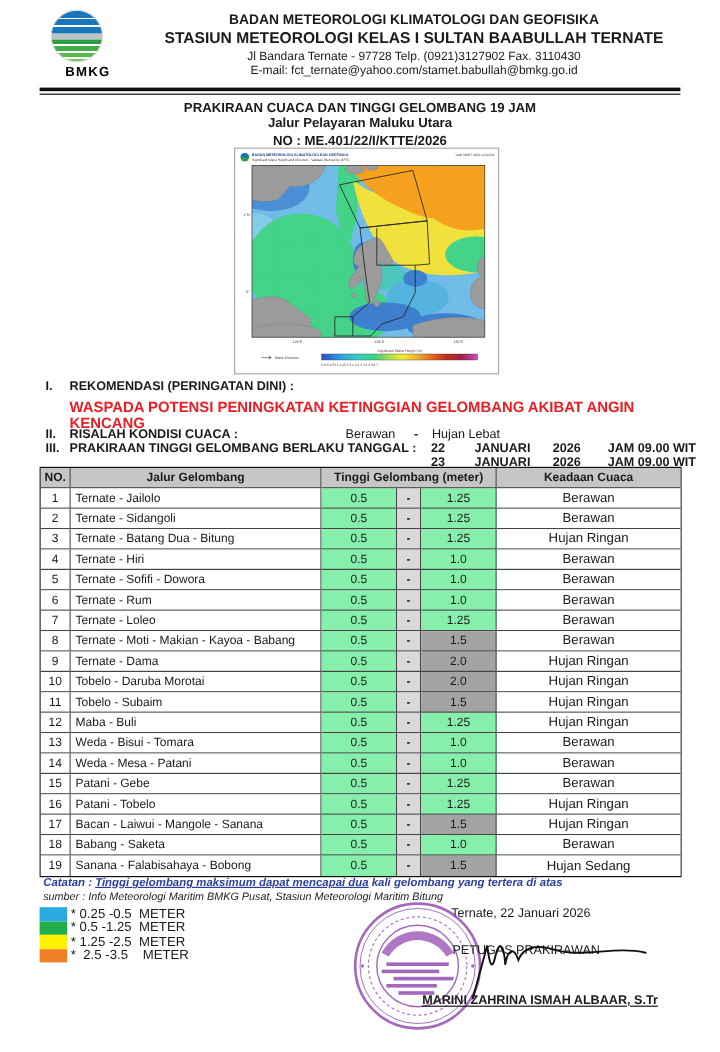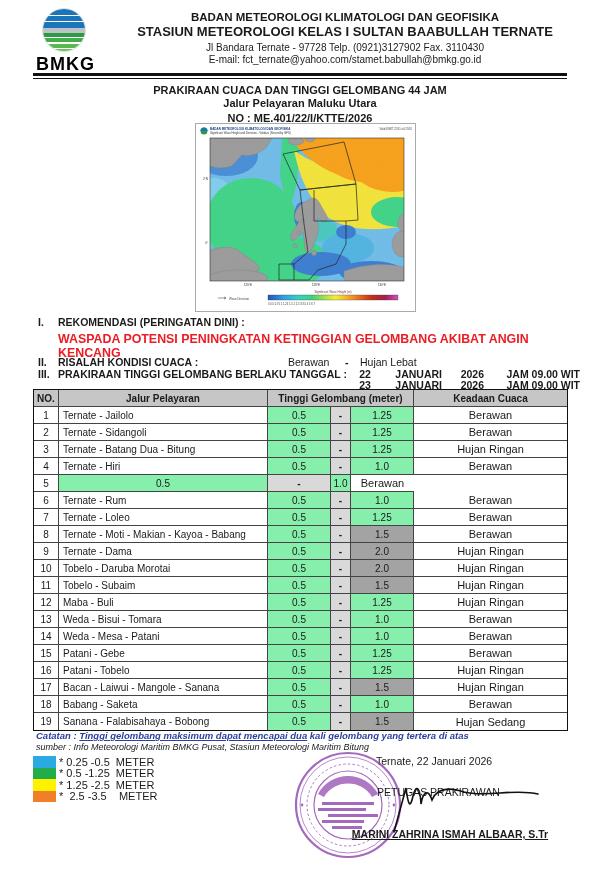--- a/index.html
+++ b/index.html
@@ -7,21 +7,21 @@
   .page { position:relative; width:600px; height:877px; background:#fff; margin:0 auto; overflow:hidden; color:#1a1a1a; }
 
   
   .hdr-logo { position:absolute; left:36px; top:8px; width:56px; text-align:center; }
   .hdr-logo .ball { width:44px; height:44px; margin:0 auto; border-radius:50%; overflow:hidden; position:relative; background:#fff; border:1px solid #ddd; }
   .hdr-logo .ball .top { position:absolute; top:0; left:0; right:0; height:46%;
       background:linear-gradient(180deg,#1b75bb 0 30%,#fff 30% 38%,#1b75bb 38% 62%,#fff 62% 70%,#1b75bb 70% 100%); }
   .hdr-logo .ball .mid { position:absolute; top:46%; left:0; right:0; height:10%; background:#b9c4c9; }
   .hdr-logo .ball .bot { position:absolute; top:56%; left:0; right:0; bottom:0;
       background:linear-gradient(180deg,#2e9b44 0 22%,#fff 22% 30%,#44ac4b 30% 52%,#fff 52% 60%,#57b94e 60% 82%,#fff 82% 88%,#6cc455 88% 100%); }
-  .hdr-logo .bmkg { font-weight:bold; font-size:18px; letter-spacing:1px; margin-top:2px; color:#000;text-align:right; }
+  .hdr-logo .bmkg { font-weight:bold; font-size:11px; letter-spacing:1px; margin-top:2px; color:#000;text-align:right; }
   .hdr-text { position:absolute; left:110px; right:20px; top:10px; text-align:center; line-height:1.25; }
   .hdr-text .l1 { font-size:11.5px; font-weight:bold; }
   .hdr-text .l2 { font-size:13px; font-weight:bold; }
   .hdr-text .l3 { font-size:10px; margin-top:1px; }
   .hdr-text .l4 { font-size:10px; }
   .hdr-rule { position:absolute; left:33px; right:33px; top:73px; height:6px;
       border-top:3px solid #111; border-bottom:1.5px solid #111; }
 
   
   .doc-title { position:absolute; left:0; right:0; top:84px; text-align:center; line-height:1.2; }
@@ -89,21 +89,21 @@
   </div>
   <div class="hdr-text">
     <div class="l1">BADAN METEOROLOGI KLIMATOLOGI DAN GEOFISIKA</div>
     <div class="l2">STASIUN METEOROLOGI KELAS I SULTAN BAABULLAH TERNATE</div>
     <div class="l3">Jl  Bandara Ternate    - 97728  Telp. (0921)3127902          Fax. 3110430</div>
     <div class="l4">E-mail: fct_ternate@yahoo.com/stamet.babullah@bmkg.go.id</div>
   </div>
   <div class="hdr-rule"></div>
 
   <div class="doc-title">
-    <div class="t1">PRAKIRAAN CUACA DAN TINGGI GELOMBANG 44 JAM</div>
+    <div class="t1">PRAKIRAAN CUACA DAN TINGGI GELOMBANG 19 JAM</div>
     <div class="t2">Jalur Pelayaran Maluku Utara</div>
     <div class="t3">NO : ME.401/22/I/KTTE/2026</div>
   </div>
 
   <div class="map-box">
     <svg width="219" height="187" viewBox="0 0 219 187">
       <defs>
         <clipPath id="plot">
             <rect x="14" y="14" width="194" height="143"></rect>
           </clipPath>
@@ -213,21 +213,21 @@
   <div class="dates-row" style="top:379px;">
     <span class="d">23</span>
     <span>JANUARI</span>
     <span>2026</span>
     <span>JAM 09.00 WIT</span>
   </div>
 
   <div class="wtable">
     <div class="trow thead">
       <div class="cell no">NO.</div>
-      <div class="cell">Jalur Pelayaran</div>
+      <div class="cell">Jalur Gelombang</div>
       <div class="cell" style="grid-column:3 / span 3;">Tinggi Gelombang (meter)</div>
       <div class="cell">Keadaan Cuaca</div>
     </div>
     <div>
         <div class="trow">
           <div class="cell no">1</div>
           <div class="cell route">Ternate - Jailolo</div>
           <div class="cell green">0.5</div>
           <div class="cell dash">-</div>
           <div class="cell green">1.25</div>
@@ -252,20 +252,21 @@
         <div class="trow">
           <div class="cell no">4</div>
           <div class="cell route">Ternate - Hiri</div>
           <div class="cell green">0.5</div>
           <div class="cell dash">-</div>
           <div class="cell green">1.0</div>
           <div class="cell weather">Berawan</div>
         </div>
         <div class="trow">
           <div class="cell no">5</div>
+          <div class="cell route">Ternate - Sofifi - Dowora</div>
           <div class="cell green">0.5</div>
           <div class="cell dash">-</div>
           <div class="cell green">1.0</div>
           <div class="cell weather">Berawan</div>
         </div>
         <div class="trow">
           <div class="cell no">6</div>
           <div class="cell route">Ternate - Rum</div>
           <div class="cell green">0.5</div>
           <div class="cell dash">-</div>

